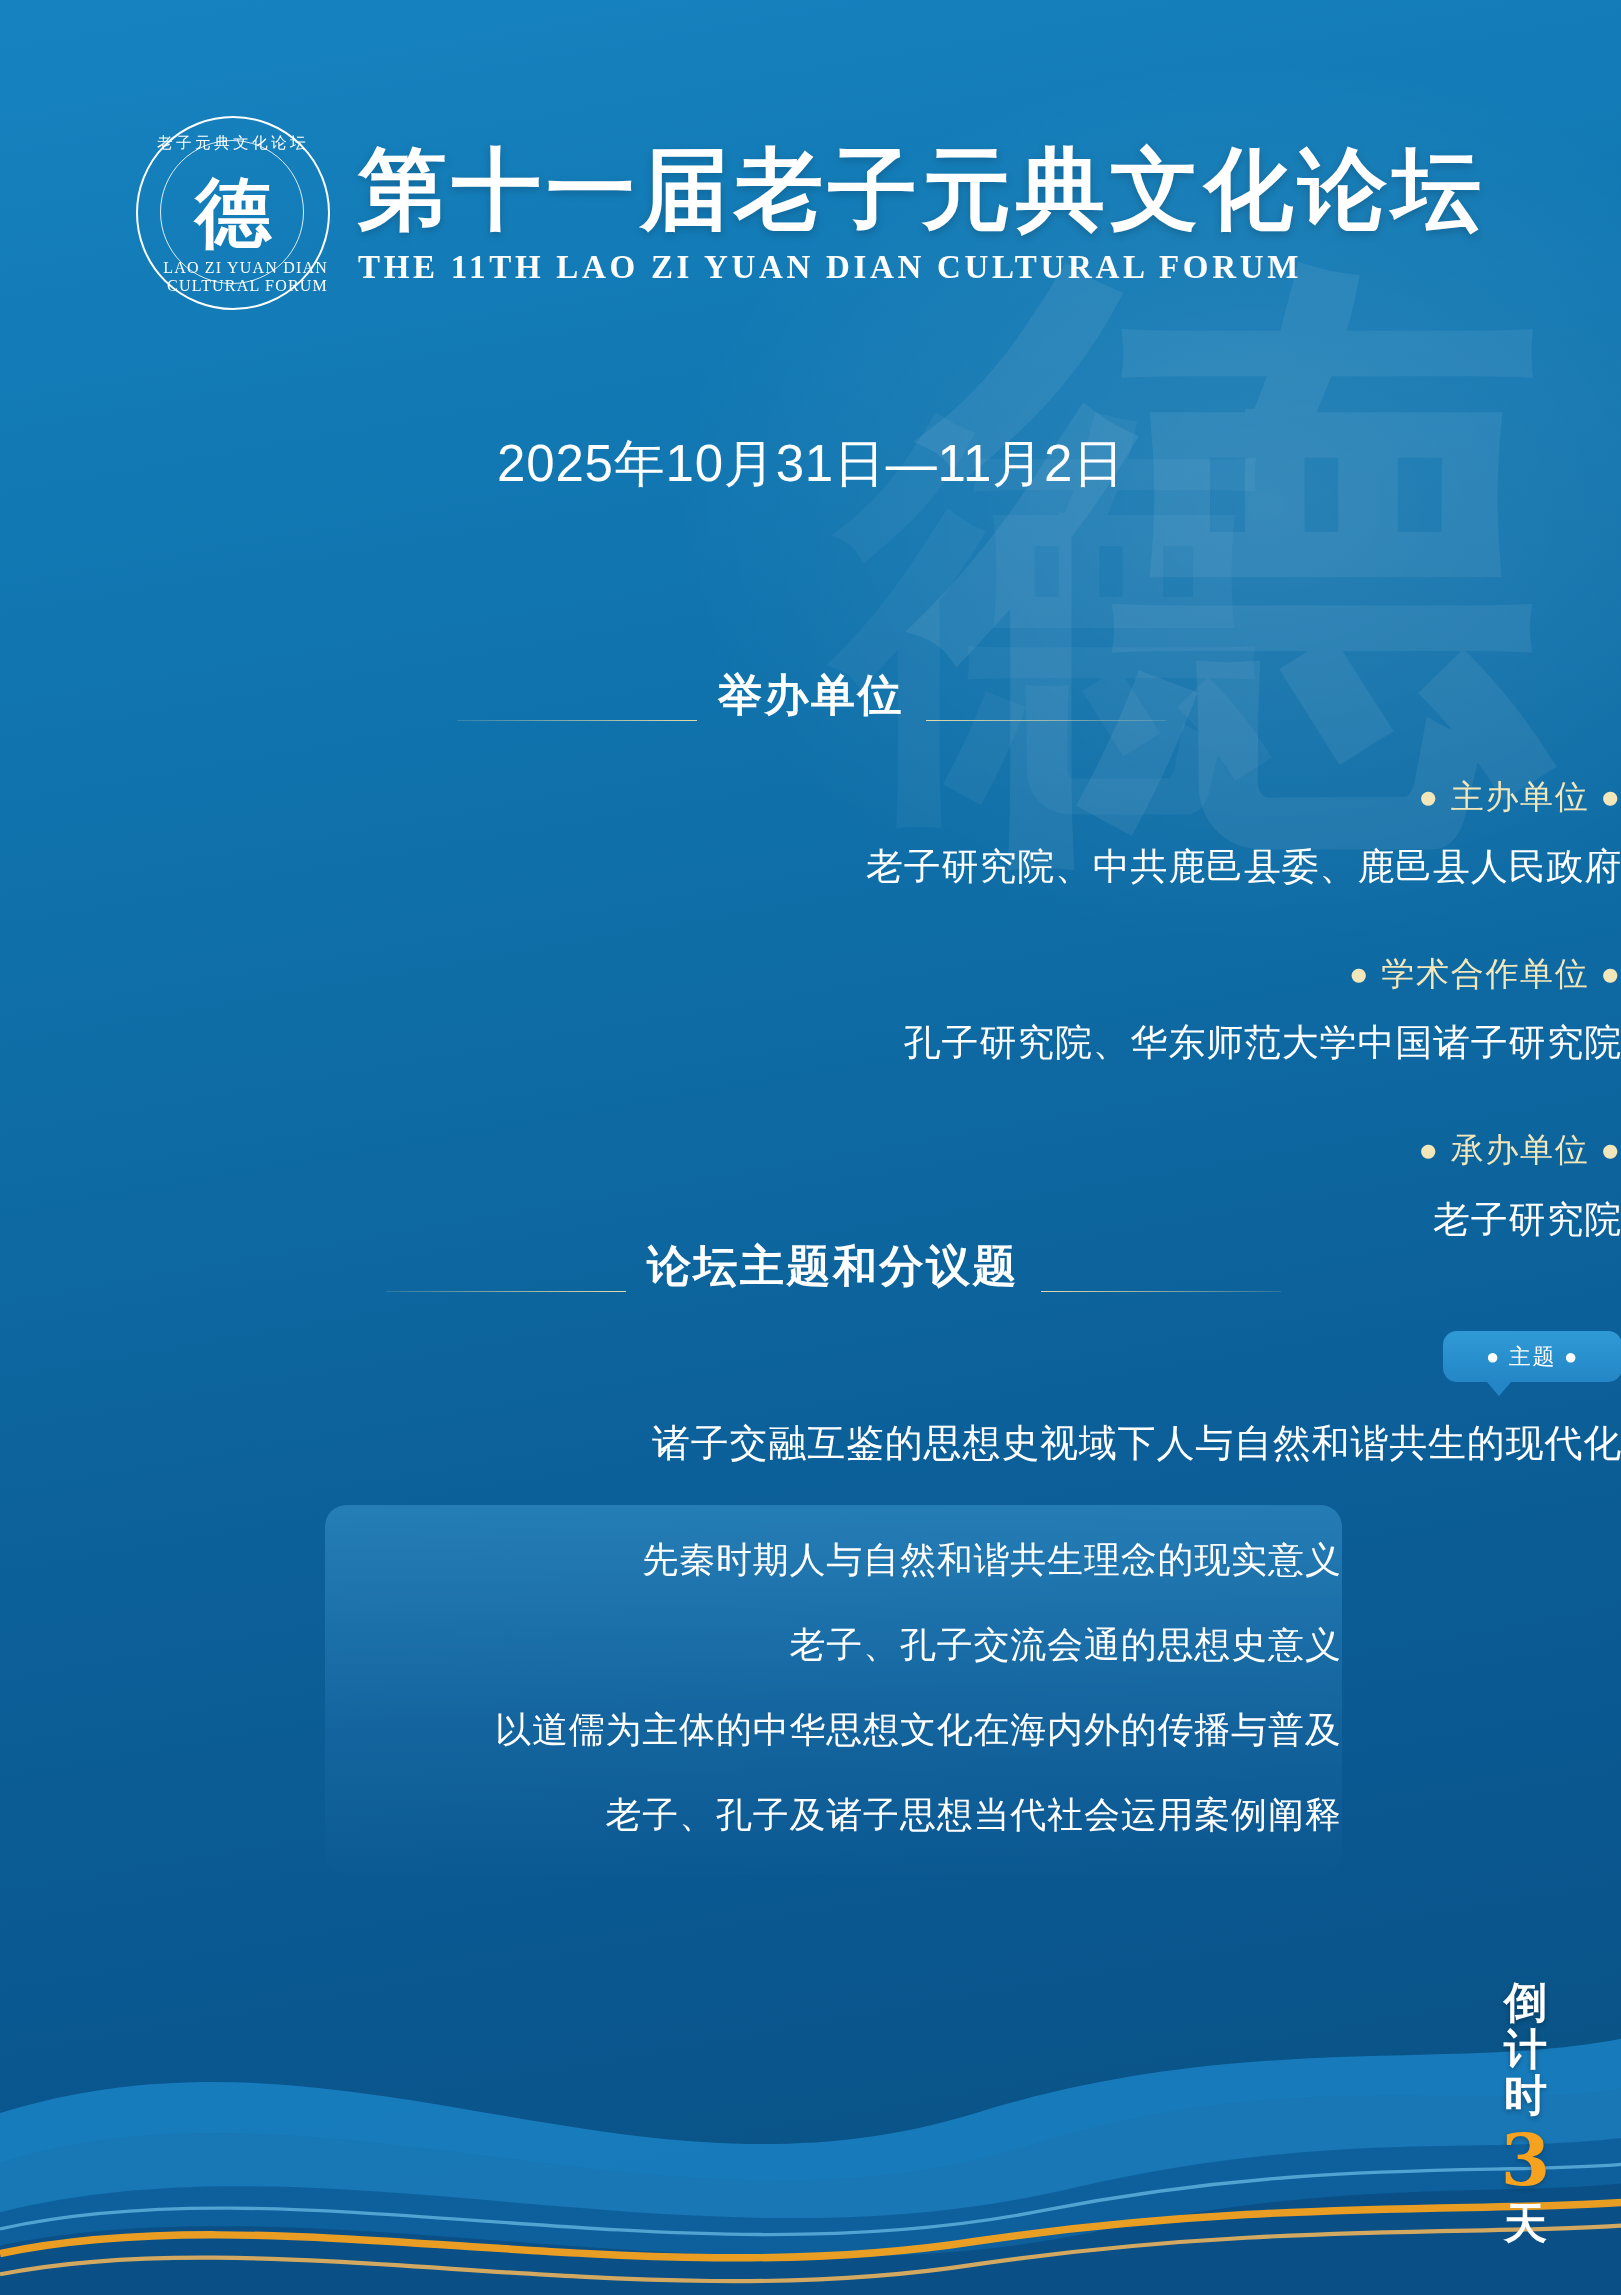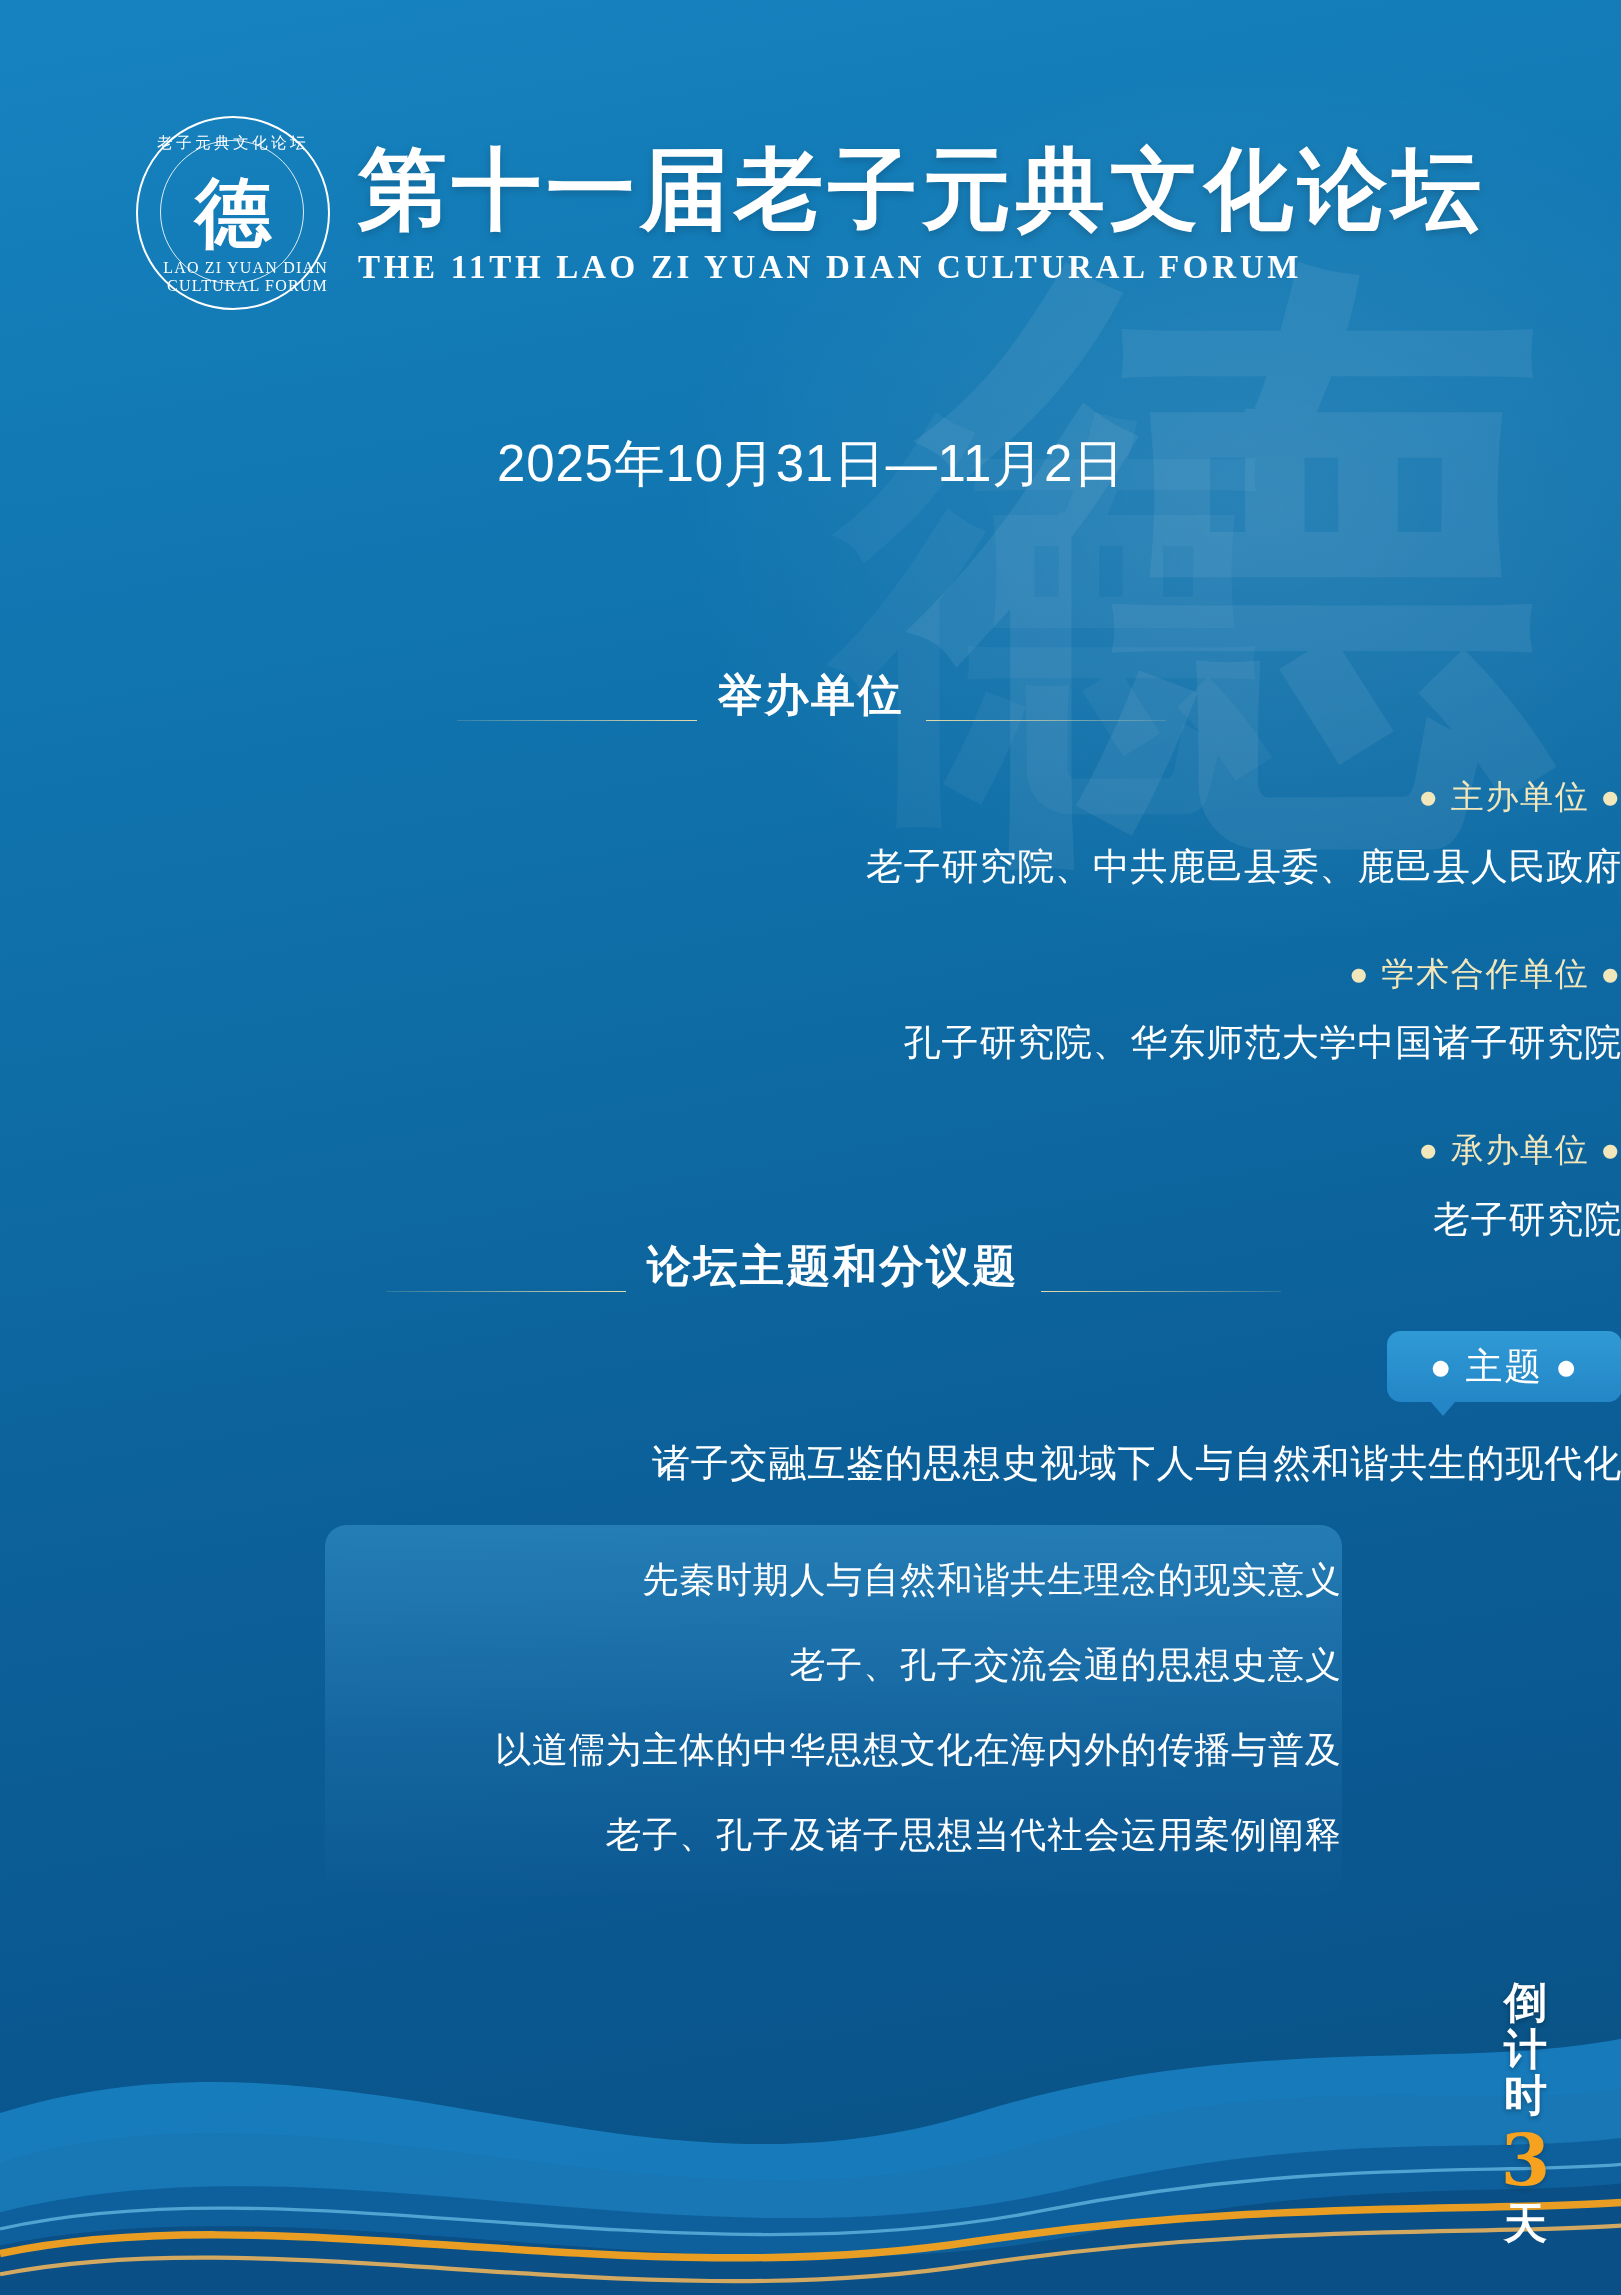--- a/index.html
+++ b/index.html
@@ -183,21 +183,21 @@
     margin-top: 21.5px;
     letter-spacing: 0.8px;
   }
 
   
   .tag {
     display: inline-block;
     position: relative;
     background: linear-gradient(180deg, #2f9ad6 0%, #2486c6 100%);
     color: #ffffff;
-    font-size: 37px;
+    font-size: 22px;
     padding: 10.7px 43px;
     border-radius: 14px;
     letter-spacing: 1.7px;
   }
   .tag::after {
     content: "";
     position: absolute;
     left: 43px;
     bottom: -13.2px;
     width: 0; height: 0;

